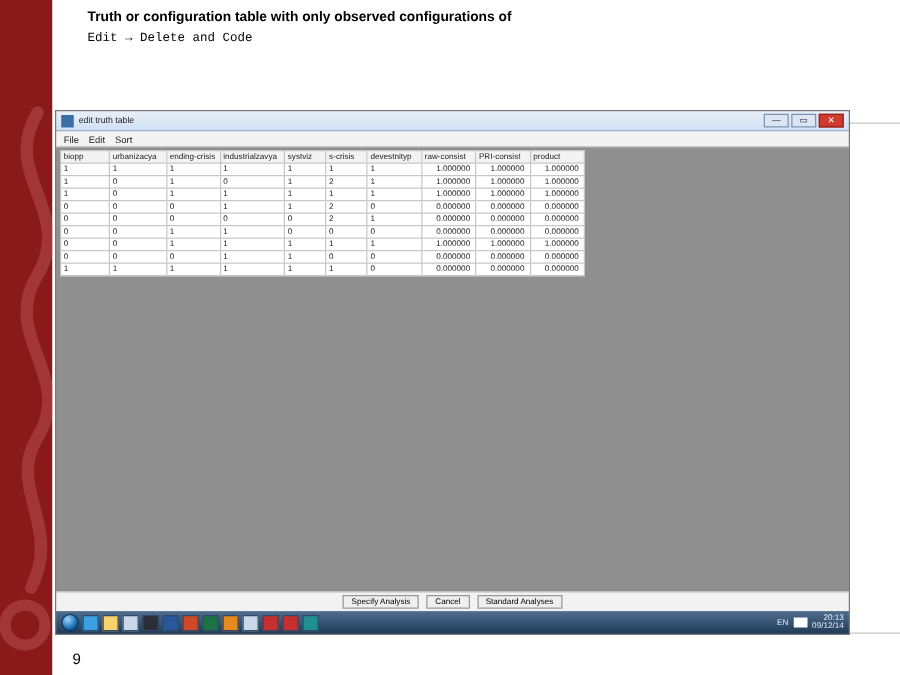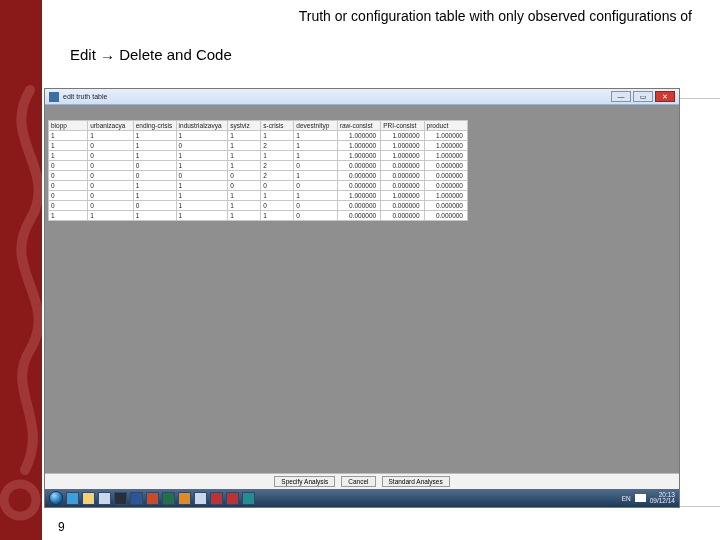--- a/index.html
+++ b/index.html
@@ -9,22 +9,22 @@
   
   .left-band {
     position: absolute; left: 0; top: 0; width: 42px; height: 540px;
     background: #8a1a1a;
     overflow: hidden;
   }
   .left-band svg { position: absolute; left: -10px; top: 80px; width: 80px; height: 500px; opacity: 0.55; }
 
   .content-area { position: absolute; left: 42px; top: 0; right: 0; bottom: 0; background: #fff; }
   .titles { padding: 8px 28px 4px 28px; }
-  .t-main { font-size: 14px; font-weight: normal; color: #000; line-height: 1.25; text-align: right; }
-  .t-sub { font-size: 15px; color: #000; margin-top: 20px; }
+  .t-main { font-size: 11px; font-weight: bold; color: #000; line-height: 1.25; }
+  .t-sub { font-size: 10px; color: #000; margin-top: 4px; font-family: Liberation Mono, monospace; }
 
   
   .app {
     position: absolute; left: 44px; top: 88px; width: 636px; height: 420px;
     background: #8f8f8f; border: 1px solid #777;
     font-family: "Segoe UI", Tahoma, sans-serif;
   }
   .app-titlebar {
     height: 16px; background: linear-gradient(#e9eff7,#cfe0f5);
     border-bottom: 1px solid #9cb3d0; display: flex; align-items: center;
@@ -113,20 +113,25 @@
   </div>
 
   <div class="app">
     <div class="app-titlebar">
       <div class="app-icon"></div>
       <span>edit truth table</span>
       <div class="spacer"></div>
       <div class="tbtn">—</div>
       <div class="tbtn">▭</div>
       <div class="tbtn close">✕</div>
+    </div>
+    <div class="app-menu">
+      <span>File</span>
+      <span>Edit</span>
+      <span>Sort</span>
     </div>
     <div class="app-body">
       <table class="grid">
         <colgroup>
           <col class="c1">
             <col class="c2">
             <col class="c3">
             <col class="c4">
             <col class="c5">
           <col class="c6">

